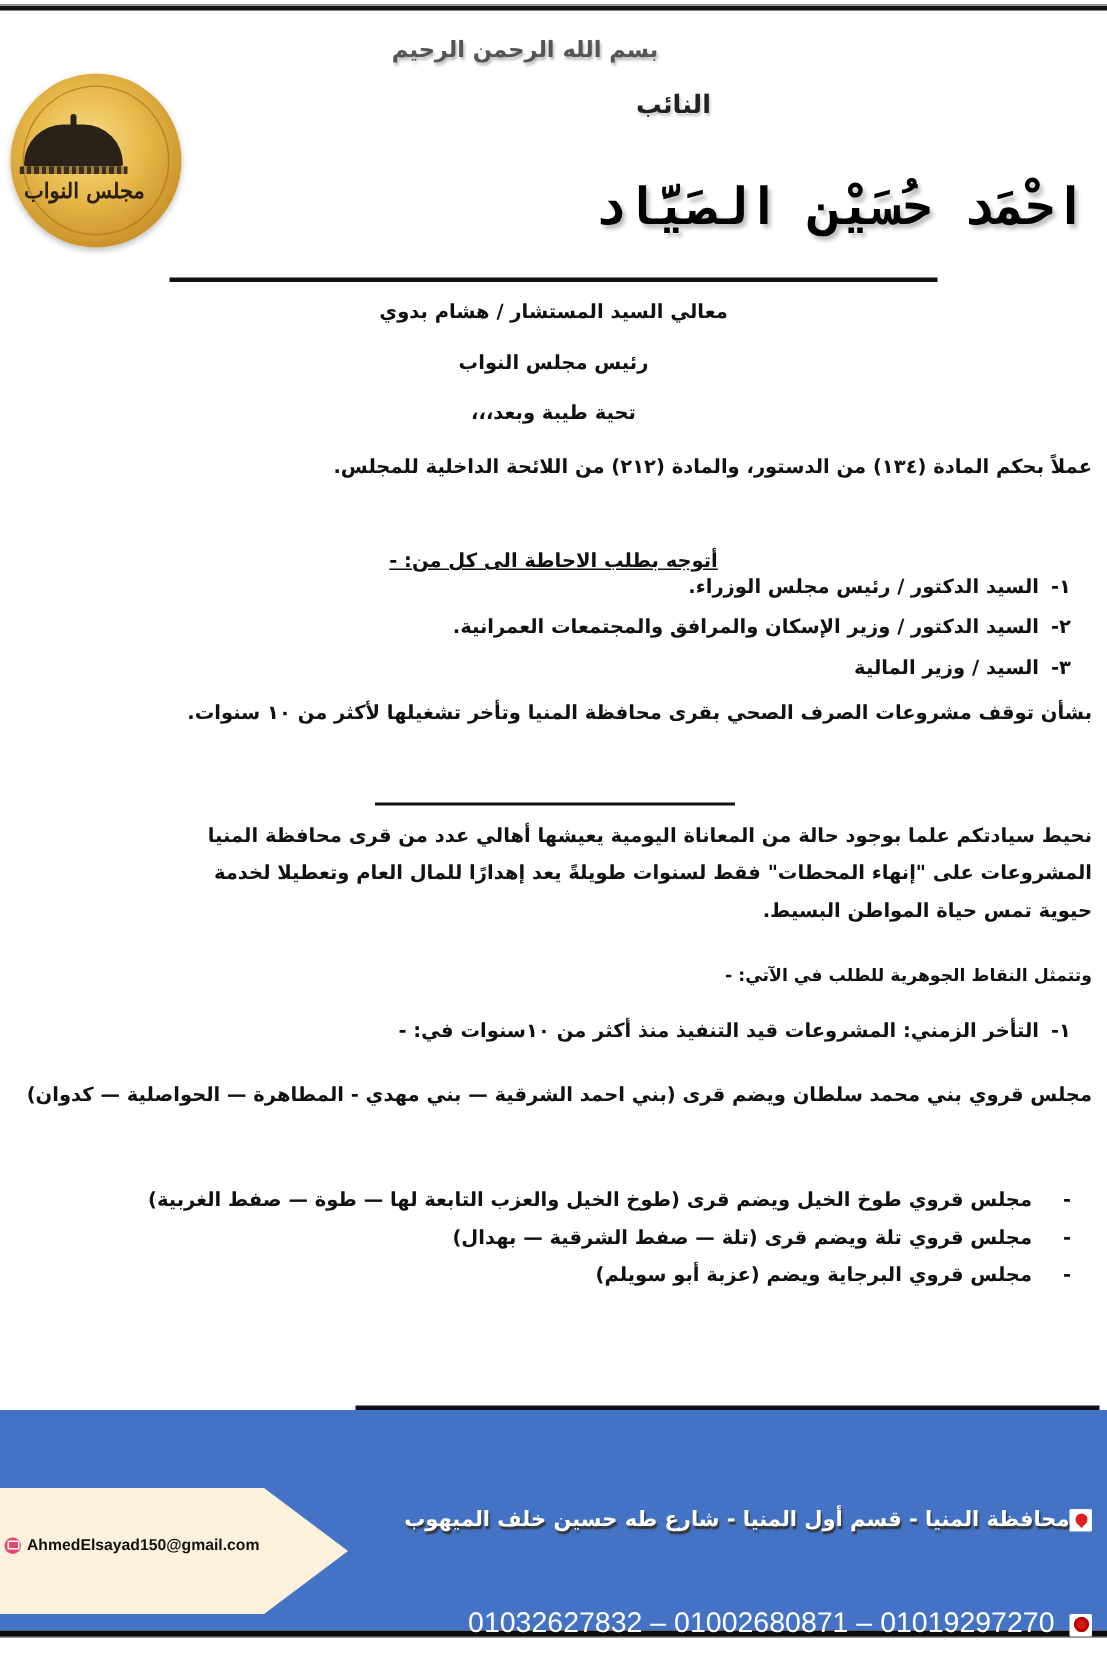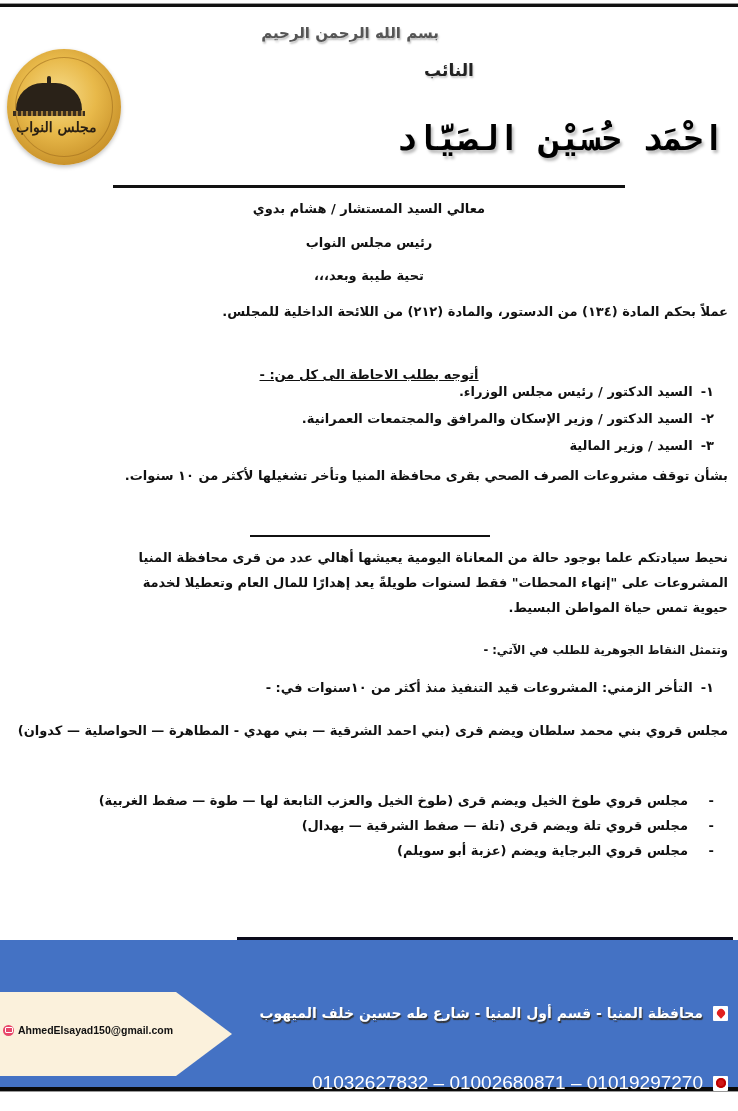--- a/index.html
+++ b/index.html
@@ -71,21 +71,21 @@
 
     .email-box { left: 0; top: 992px; width: 232px; height: 84px;
       background: #fbf1dc;
       clip-path: polygon(0 0, 176px 0, 232px 42px, 176px 84px, 0 84px);
       filter: drop-shadow(1px 1px 1px rgba(0,0,0,0.4)); }
     .email-row { left: 3px; top: 1024px; display: flex; align-items: center; direction: ltr; gap: 4px; }
     .email-icon { width: 11px; height: 11px; border-radius: 50%; background: #e8466a; display: flex; align-items: center; justify-content: center; }
     .email-icon::after { content: ""; width: 6px; height: 4px; border: 1px solid #fff; border-radius: 1px; }
     .email-text { font-family: "Liberation Sans", sans-serif; font-size: 10.5px; font-weight: bold; color: #111; }
 
-    .address-row { right: 10px; top: 1005px; display: flex; align-items: center; gap: 10px; }
+    .address-row { right: 10px; top: 1005px; display: flex; align-items: center; }
     .pin-icon { width: 15px; height: 15px; background: #fff; display: flex; align-items: center; justify-content: center; border-radius: 1px; }
     .pin-icon::after { content: ""; width: 8px; height: 8px; background: #e02020; border-radius: 50% 50% 50% 0; transform: rotate(-45deg); }
     .address-text { font-size: 14px; font-weight: bold; color: #fff; text-shadow: 1px 2px 1px #333; }
 
     .phone-row { right: 10px; top: 1072px; display: flex; align-items: center; gap: 10px; }
     .phone-icon { width: 15px; height: 15px; background: #fff; display: flex; align-items: center; justify-content: center; border-radius: 1px; }
     .phone-icon::after { content: ""; width: 10px; height: 10px; background: #d01818; border-radius: 50%; box-shadow: inset 0 0 0 2px #b00; }
     .phone-text { font-family: "Liberation Sans", sans-serif; font-size: 19px; color: #fff; direction: ltr; }
   </style>
 </head>

